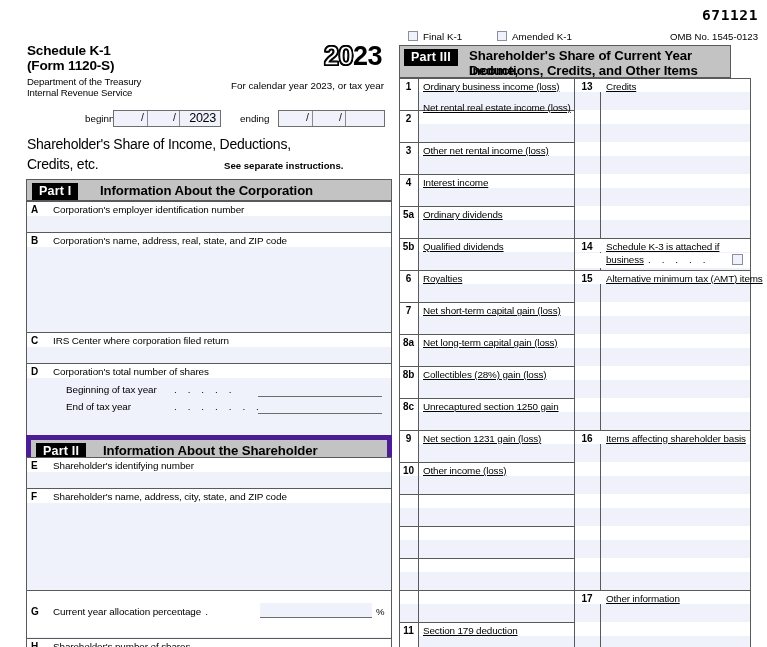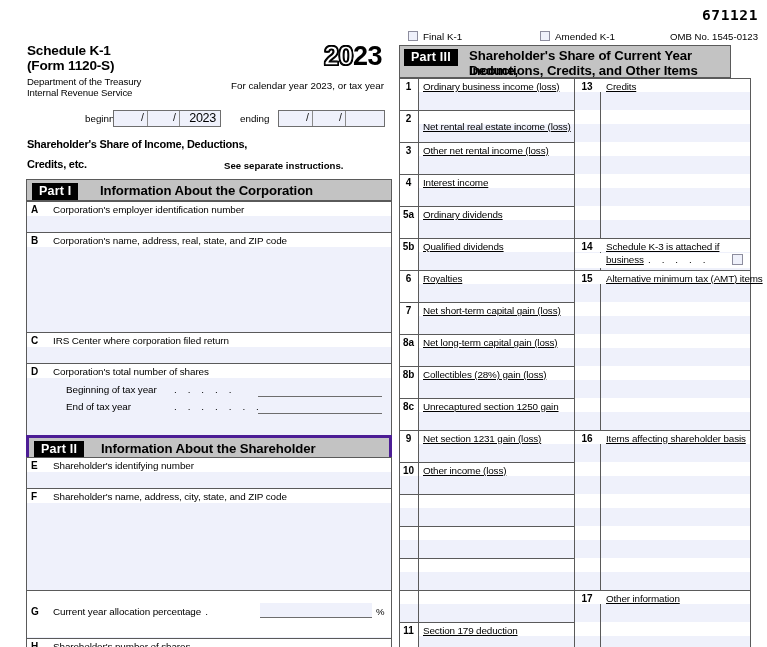--- a/index.html
+++ b/index.html
@@ -109,22 +109,22 @@
   }
   .datebox .yr {
     position: absolute;
     right: 4px; top: 0px;
     font-size: 12.6px;
     letter-spacing: -0.3px;
   }
   .bigsubtitle {
     position: absolute;
     left: 27px; top: 135px;
-    font-weight: bold;
-    font-size: 11px;
+    font-weight: normal;
+    font-size: 14px;
     line-height: 19.5px;
     letter-spacing: -0.25px;
   }
   .seeinstr {
     position: absolute;
     left: 224px; top: 160px;
     font-weight: bold;
     font-size: 9.6px;
   }
 
@@ -236,21 +236,21 @@
       <span>Credits, etc.</span>
     </div>
     <div class="seeinstr">See separate instructions.</div>
   </div>
 
   <div class="ocrnum">671121</div>
 
   <div class="chk-row" style="left:408px;">
     <span class="chkbox"></span><span>Final K-1</span>
   </div>
-  <div class="chk-row" style="left:540px;">
+  <div class="chk-row" style="left:497px;">
     <span class="chkbox"></span><span>Amended K-1</span>
   </div>
   <div class="ombno">OMB No. 1545-0123</div>
 
   <div class="abs shade-gray" style="left:399px; top:45px; width:332px; height:33px; border:1px solid #5a5a5a; box-sizing:border-box;">
     <span class="partbadge abs" style="left:4px; top:3px;">Part III</span>
     <span class="parttitle abs" style="left:69px; top:2px;">Shareholder's Share of Current Year Income,</span>
     <span class="parttitle abs" style="left:69px; top:17px;">Deductions, Credits, and Other Items</span>
   </div>
 
@@ -293,21 +293,21 @@
       <div class="abs letter" style="left: 31px; top: 366px;">D</div>
       <div class="abs lbltxt" style="left: 53px; top: 366px;">Corporation's total number of shares</div>
       <div class="abs lbltxt" style="left: 66px; top: 384px;">Beginning of tax year</div>
       <div class="abs leader" style="left: 174px; top: 384px;">. . . . .</div>
       <div class="abs " style="left: 258px; top: 381px; width: 124px; height: 15px; background: rgb(239, 241, 251); border-bottom: 1.6px solid rgb(109, 109, 109);"></div>
       <div class="abs lbltxt" style="left: 66px; top: 401px;">End of tax year</div>
       <div class="abs leader" style="left: 174px; top: 401px;">. . . . . . .</div>
       <div class="abs " style="left: 258px; top: 398px; width: 124px; height: 15px; background: rgb(239, 241, 251); border-bottom: 1.6px solid rgb(109, 109, 109);"></div>
     </div>
 
-  <div class="abs shade-gray" style="left:26px; top:435px; width:366px; height:28px; border:3px solid #4c1d95; box-sizing:border-box;">
+  <div class="abs shade-gray" style="left:26px; top:435px; width:366px; height:28px; border:5px solid #4c1d95; box-sizing:border-box;">
     <span class="partbadge abs" style="left:5px; top:3px;">Part II</span>
     <span class="parttitle abs" style="left:72px; top:3px;">Information About the Shareholder</span>
   </div>
 
   <div class="abs" id="part2-body">
       <div class="abs fill" style="left: 26px; top: 457px; width: 366px; height: 31px;"></div>
       <div class="abs " style="left: 26px; top: 457px; width: 366px; height: 15px; background: rgb(255, 255, 255);"></div>
       <div class="abs" style="left: 26px; top: 457px; width: 366px; height: 1px; background: rgb(90, 90, 90);"></div>
       <div class="abs" style="left: 26px; top: 488px; width: 366px; height: 1px; background: rgb(90, 90, 90);"></div>
       <div class="abs" style="left: 26px; top: 457px; width: 1px; height: 32px; background: rgb(90, 90, 90);"></div>
@@ -357,21 +357,21 @@
       <div class="abs" style="left: 750px; top: 78px; width: 1px; height: 576px; background: rgb(90, 90, 90);"></div>
       <div class="abs " style="left: 419px; top: 92px; width: 155px; height: 18px; background: rgb(239, 241, 251);"></div>
       <div class="abs " style="left: 400px; top: 92px; width: 18px; height: 18px; background: rgb(255, 255, 255);"></div>
       <div class="abs" style="left: 399px; top: 78px; width: 176px; height: 1px; background: rgb(90, 90, 90);"></div>
       <div class="abs cellnum" style="left: 399px; top: 81px; width: 19px;">1</div>
       <div class="abs celltxt" style="left: 423px; top: 81px;">Ordinary business income (loss)</div>
       <div class="abs " style="left: 419px; top: 124px; width: 155px; height: 18px; background: rgb(239, 241, 251);"></div>
       <div class="abs " style="left: 400px; top: 124px; width: 18px; height: 18px; background: rgb(255, 255, 255);"></div>
       <div class="abs" style="left: 399px; top: 110px; width: 176px; height: 1px; background: rgb(90, 90, 90);"></div>
       <div class="abs cellnum" style="left: 399px; top: 113px; width: 19px;">2</div>
-      <div class="abs celltxt" style="left: 423px; top: 121px;">Net rental real estate income (loss)</div>
+      <div class="abs celltxt" style="left: 423px; top: 102px;">Net rental real estate income (loss)</div>
       <div class="abs " style="left: 419px; top: 156px; width: 155px; height: 18px; background: rgb(239, 241, 251);"></div>
       <div class="abs " style="left: 400px; top: 156px; width: 18px; height: 18px; background: rgb(255, 255, 255);"></div>
       <div class="abs" style="left: 399px; top: 142px; width: 176px; height: 1px; background: rgb(90, 90, 90);"></div>
       <div class="abs cellnum" style="left: 399px; top: 145px; width: 19px;">3</div>
       <div class="abs celltxt" style="left: 423px; top: 145px;">Other net rental income (loss)</div>
       <div class="abs " style="left: 419px; top: 188px; width: 155px; height: 18px; background: rgb(239, 241, 251);"></div>
       <div class="abs " style="left: 400px; top: 188px; width: 18px; height: 18px; background: rgb(255, 255, 255);"></div>
       <div class="abs" style="left: 399px; top: 174px; width: 176px; height: 1px; background: rgb(90, 90, 90);"></div>
       <div class="abs cellnum" style="left: 399px; top: 177px; width: 19px;">4</div>
       <div class="abs celltxt" style="left: 423px; top: 177px;">Interest income</div>

